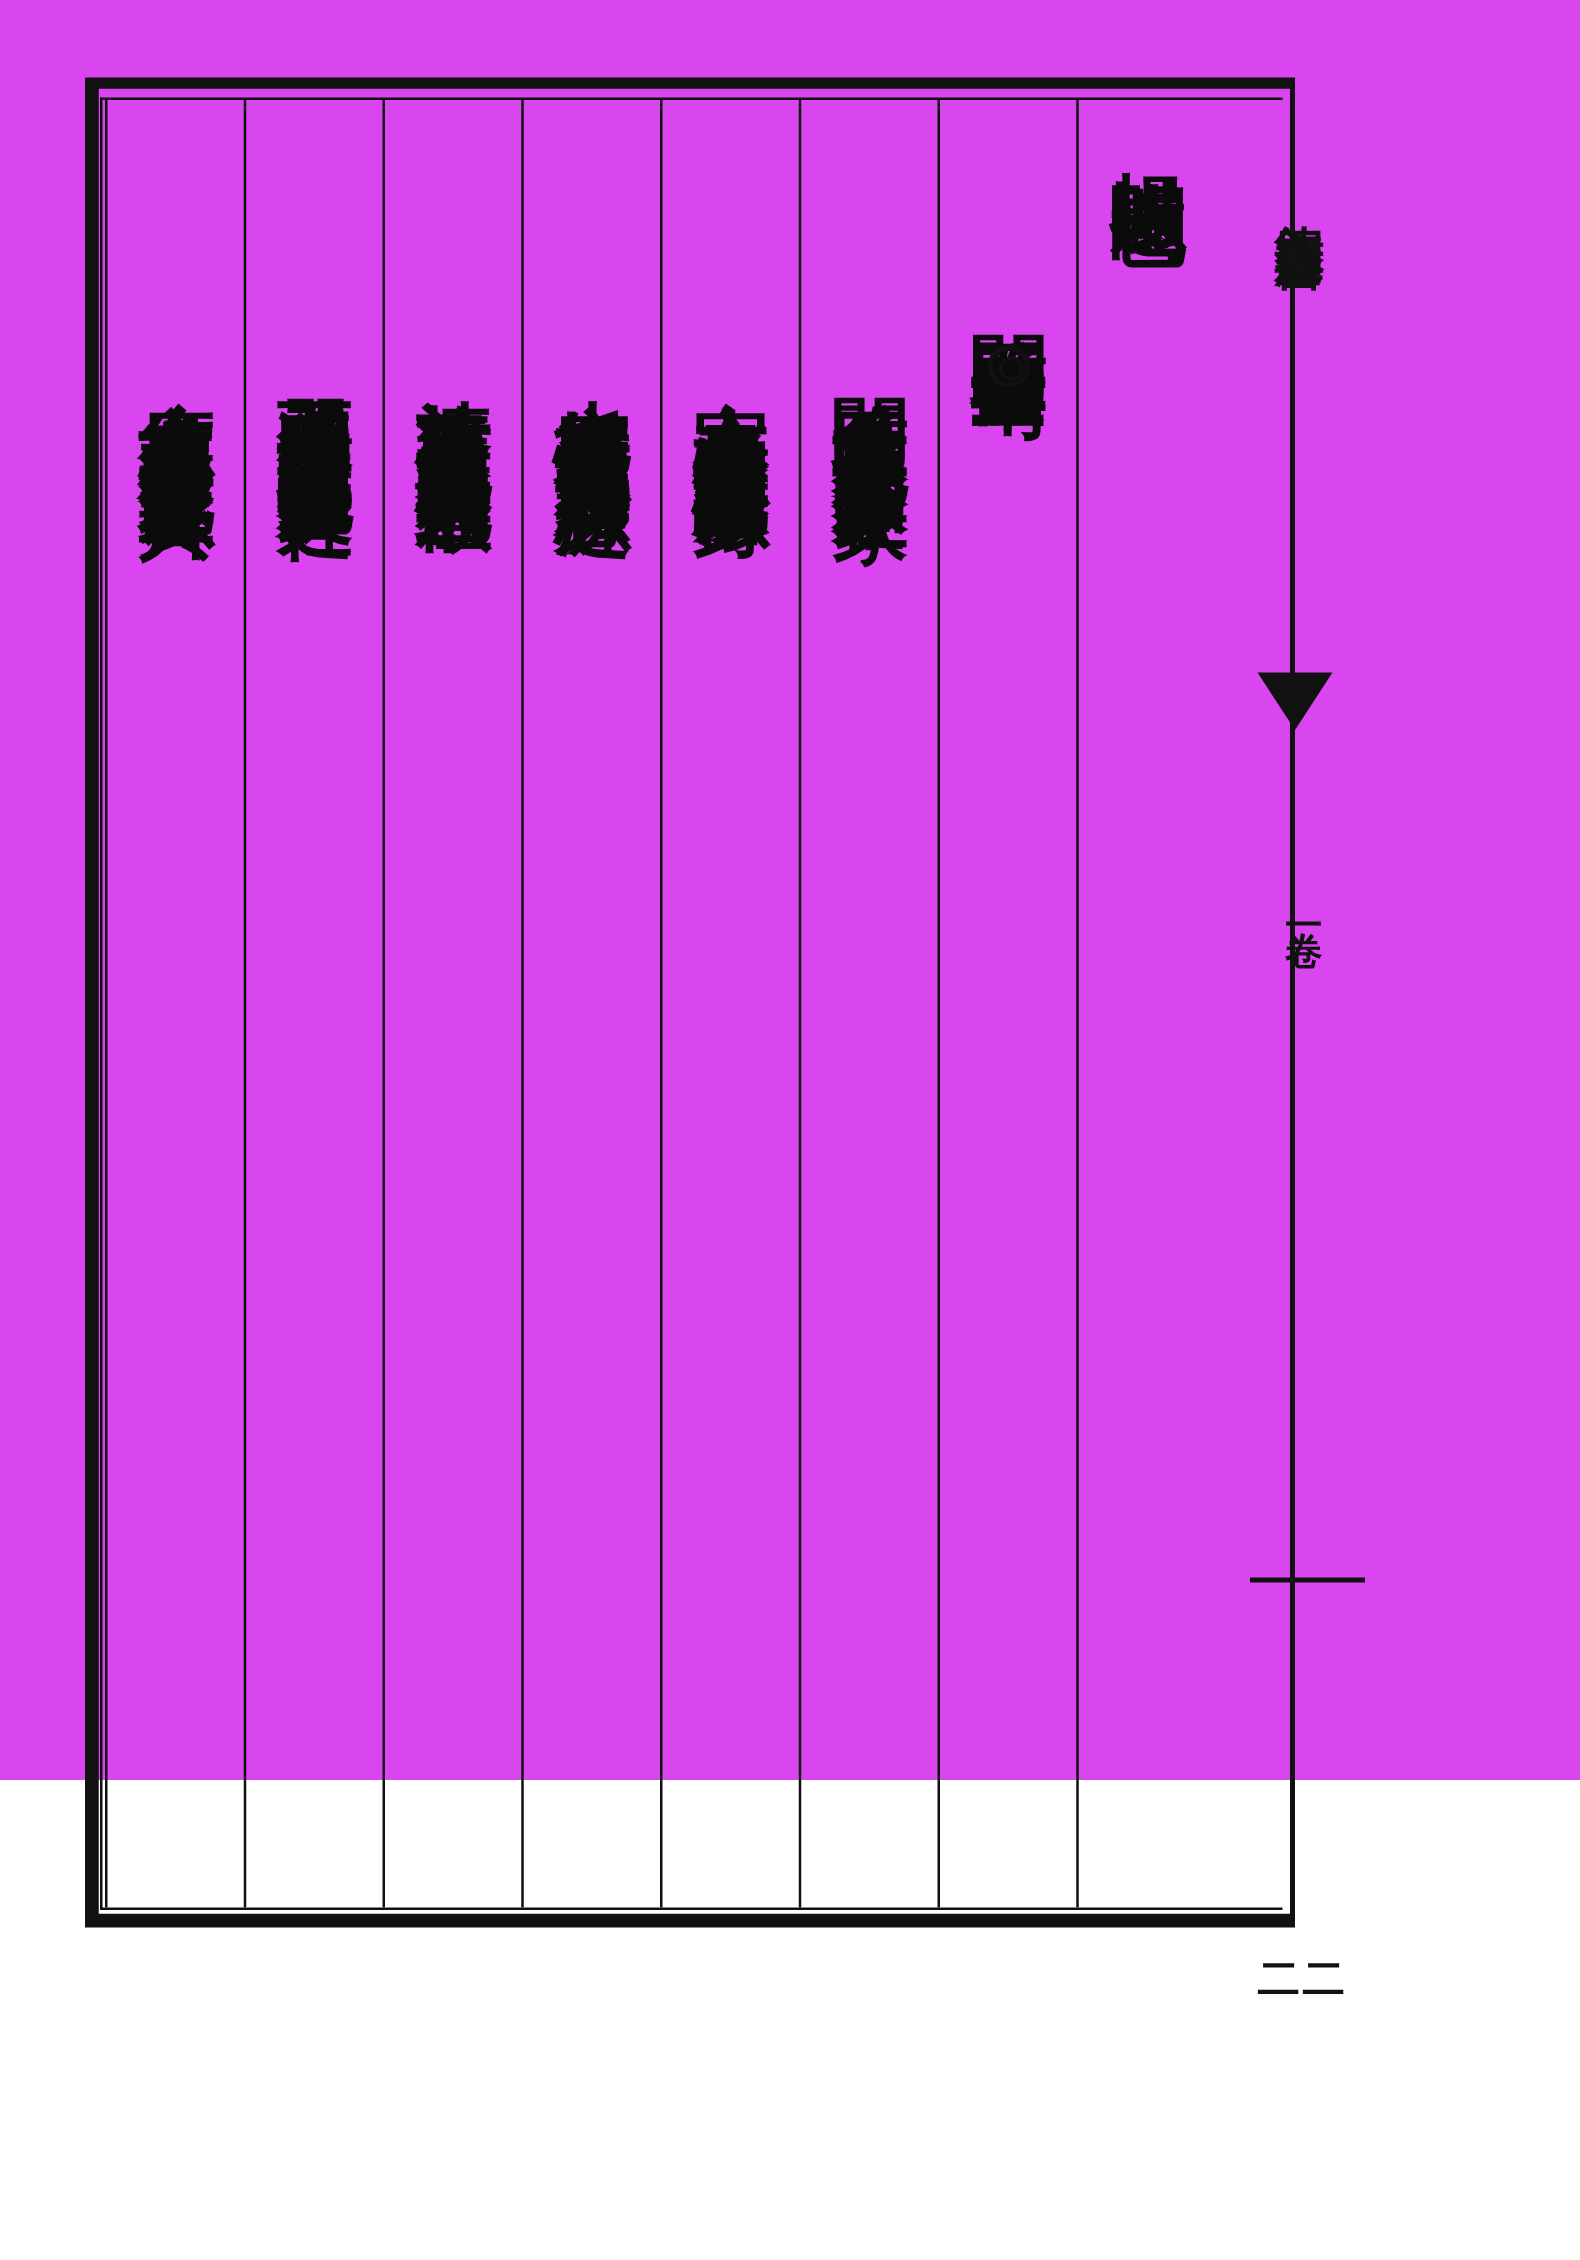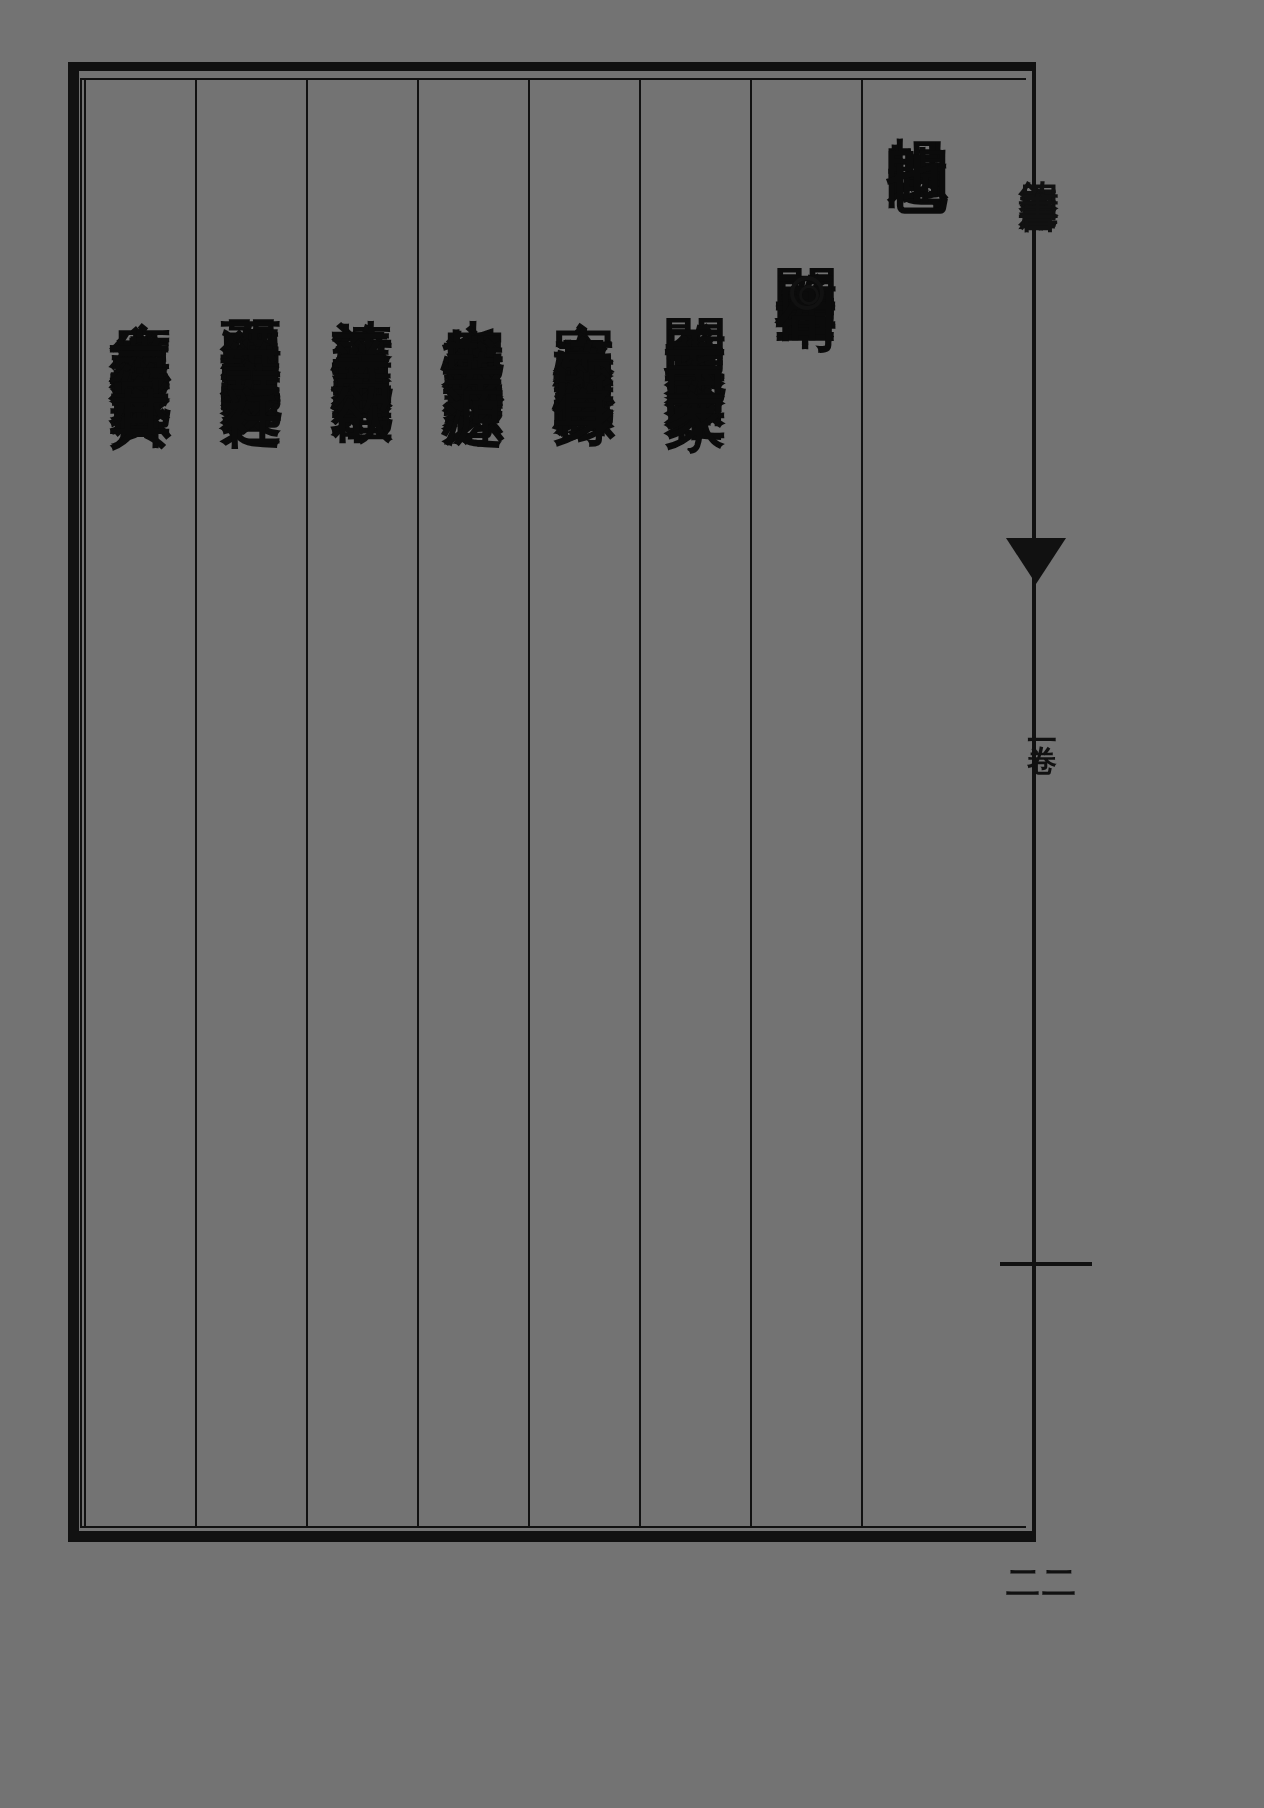--- a/index.html
+++ b/index.html
@@ -12,22 +12,22 @@
     height: 1808px;
     position: relative;
     font-family: "DejaVu Serif", "Liberation Serif", serif;
     overflow: hidden;
   }
 
   
   .page {
     position: absolute;
     left: 0; top: 0;
-    width: 1264px; height: 1808px;
-    background: #737373;
+    width: 1264px; height: 1424px;
+    background: #d946ef;
   }
 
   
   .block-frame {
     position: absolute;
     left: 68px;
     top: 62px;
     width: 968px;
     height: 1480px;
     border-left: 11px solid #111;

